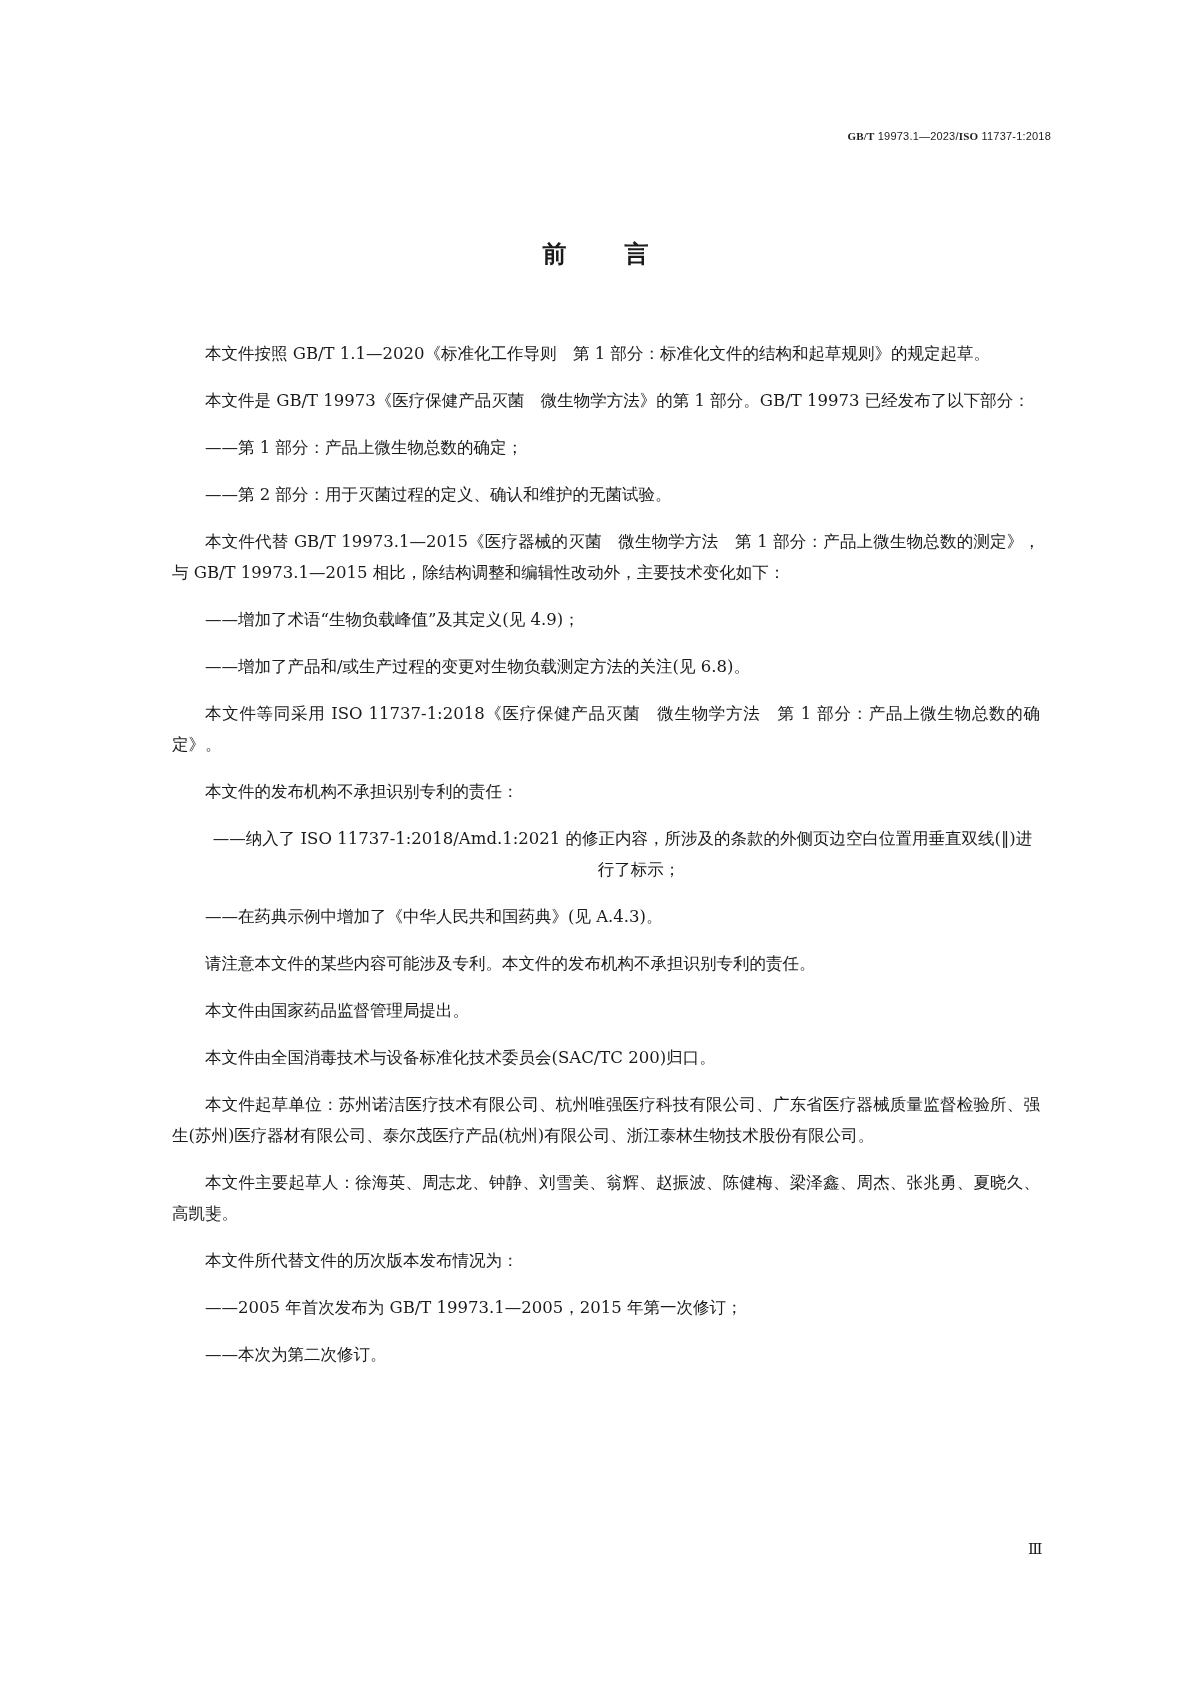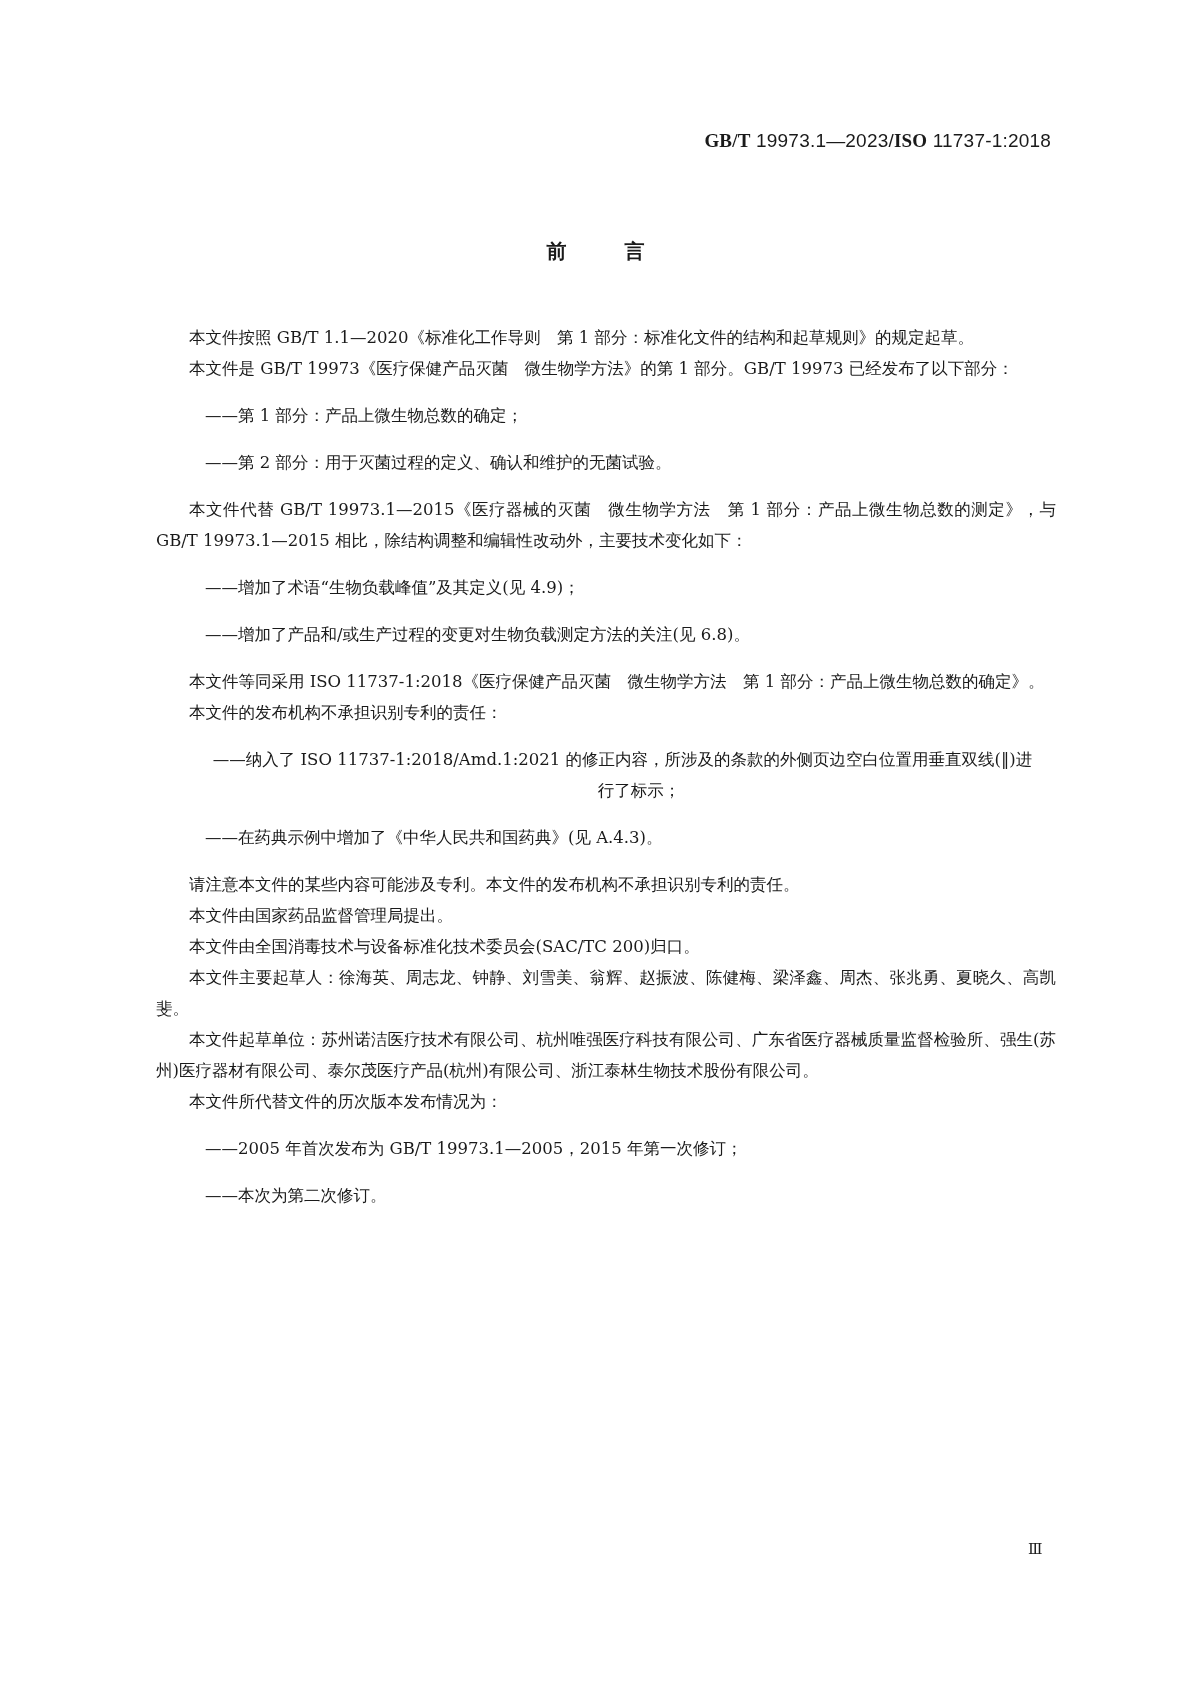--- a/index.html
+++ b/index.html
@@ -1,27 +1,27 @@
 <!DOCTYPE html>
 <html><head>
 <meta charset="utf-8">
 <style>
   html, body { margin: 0; padding: 0; background: #ffffff; }
   body { width: 1191px; height: 1684px; position: relative; overflow: hidden;
          font-family: "DejaVu Serif", "Liberation Serif", serif; color: #1a1a1a; }
-  .header-code { position: absolute; top: 130px; right: 140px; font-size: 19px;
+  .header-code { position: absolute; top: 130px; right: 140px; font-size: 11px;
                  font-family: "Liberation Sans", "DejaVu Sans", sans-serif; letter-spacing: 0.2px; }
   .header-code .bold { font-family: "Liberation Serif", serif; font-weight: bold; }
   .title { position: absolute; top: 238px; left: 0; width: 1191px; text-align: center;
-           font-size: 20px; font-weight: bold; font-family: "DejaVu Sans", sans-serif; }
+           font-size: 24px; font-weight: bold; font-family: "DejaVu Sans", sans-serif; }
   .title span { display: inline-block; }
   .title .gap { width: 58px; }
   .body { position: absolute; top: 322px; left: 156px; width: 900px;
           font-size: 16.5px; line-height: 31px; }
-  .p { margin: 0; text-indent: 2em; text-align: justify; text-align-last: left; }
+  .p { margin: 16px; text-indent: 2em; text-align: justify; text-align-last: left; }
   .dash { margin: 16px; padding-left: 2em; text-indent: 0; }
   .dash.wrap { padding-left: calc(2em + 2em); text-indent: -2em; text-align: center; }
   .pagenum { position: absolute; top: 1540px; left: 1028px; font-size: 15px;
              font-family: "DejaVu Serif", serif; }
 </style>
 </head>
 <body>
 
 <div class="header-code">
   <span class="bold">GB/T</span><span> 19973.1—2023/</span><span class="bold">ISO</span><span> 11737-1:2018</span>
@@ -39,20 +39,20 @@
   <p class="p">本文件代替 GB/T 19973.1—2015《医疗器械的灭菌　微生物学方法　第 1 部分：产品上微生物总数的测定》，与 GB/T 19973.1—2015 相比，除结构调整和编辑性改动外，主要技术变化如下：</p>
   <p class="dash">——增加了术语“生物负载峰值”及其定义(见 4.9)；</p>
   <p class="dash">——增加了产品和/或生产过程的变更对生物负载测定方法的关注(见 6.8)。</p>
   <p class="p">本文件等同采用 ISO 11737-1:2018《医疗保健产品灭菌　微生物学方法　第 1 部分：产品上微生物总数的确定》。</p>
   <p class="p">本文件的发布机构不承担识别专利的责任：</p>
   <p class="dash wrap">——纳入了 ISO 11737-1:2018/Amd.1:2021 的修正内容，所涉及的条款的外侧页边空白位置用垂直双线(‖)进行了标示；</p>
   <p class="dash">——在药典示例中增加了《中华人民共和国药典》(见 A.4.3)。</p>
   <p class="p">请注意本文件的某些内容可能涉及专利。本文件的发布机构不承担识别专利的责任。</p>
   <p class="p">本文件由国家药品监督管理局提出。</p>
   <p class="p">本文件由全国消毒技术与设备标准化技术委员会(SAC/TC 200)归口。</p>
+  <p class="p">本文件起草单位：苏州诺洁医疗技术有限公司、杭州唯强医疗科技有限公司、广东省医疗器械质量监督检验所、强生(苏州)医疗器材有限公司、泰尔茂医疗产品(杭州)有限公司、浙江泰林生物技术股份有限公司。</p>
   <p class="p">本文件主要起草人：徐海英、周志龙、钟静、刘雪美、翁辉、赵振波、陈健梅、梁泽鑫、周杰、张兆勇、夏晓久、高凯斐。</p>
-  <p class="p">本文件起草单位：苏州诺洁医疗技术有限公司、杭州唯强医疗科技有限公司、广东省医疗器械质量监督检验所、强生(苏州)医疗器材有限公司、泰尔茂医疗产品(杭州)有限公司、浙江泰林生物技术股份有限公司。</p>
   <p class="p">本文件所代替文件的历次版本发布情况为：</p>
   <p class="dash">——2005 年首次发布为 GB/T 19973.1—2005，2015 年第一次修订；</p>
   <p class="dash">——本次为第二次修订。</p>
 </div>
 
 <div class="pagenum">Ⅲ</div>
 
 </body></html>

